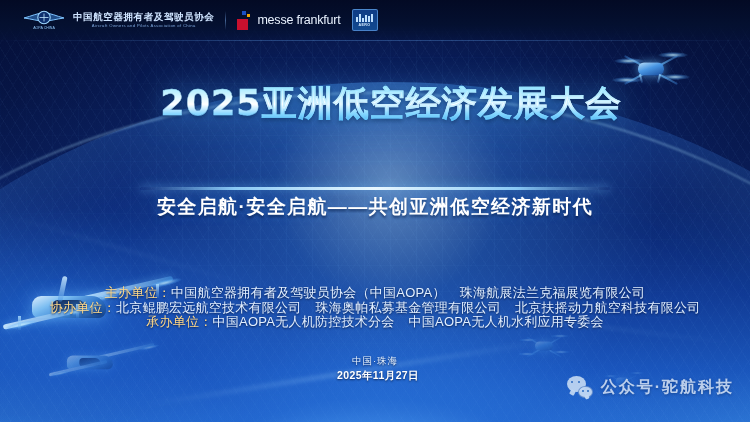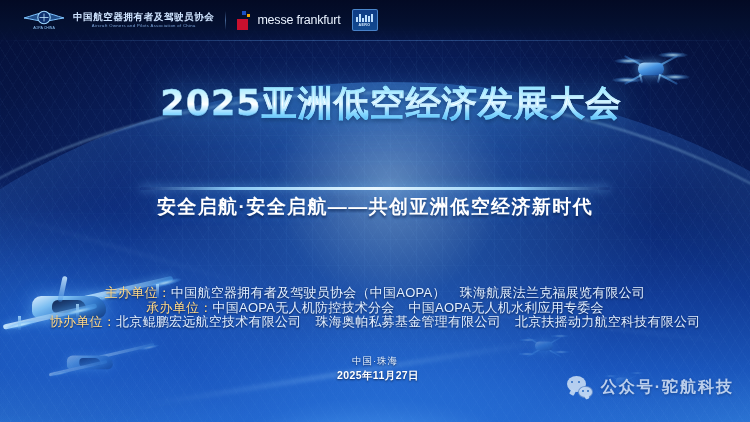--- a/index.html
+++ b/index.html
@@ -306,25 +306,25 @@
 
     <div class="slogan-cn">安全启航·安全启航——共创亚洲低空经济新时代</div>
 
     <div class="orgs">
 
       <div class="org-line">
         <span class="lbl">主办单位：</span><span>中国航空器拥有者及驾驶员协会（中国AOPA）</span><span class="gap"></span><span>珠海航展法兰克福展览有限公司</span>
       </div>
 
       <div class="org-line">
+        <span class="lbl">协办单位：</span><span>北京鲲鹏宏远航空技术有限公司</span><span class="gap"></span><span>珠海奥帕私募基金管理有限公司</span><span class="gap"></span><span>北京扶摇动力航空科技有限公司</span>
+      </div>
+
+      <div class="org-line">
         <span class="lbl">承办单位：</span><span>中国AOPA无人机防控技术分会</span><span class="gap"></span><span>中国AOPA无人机水利应用专委会</span>
-      </div>
-
-      <div class="org-line">
-        <span class="lbl">协办单位：</span><span>北京鲲鹏宏远航空技术有限公司</span><span class="gap"></span><span>珠海奥帕私募基金管理有限公司</span><span class="gap"></span><span>北京扶摇动力航空科技有限公司</span>
       </div>
 
     </div>
 
     <div class="venue">
       <div class="venue-city">中国·珠海</div>
       <div class="venue-date">2025年11月27日</div>
     </div>
 
   </div>

